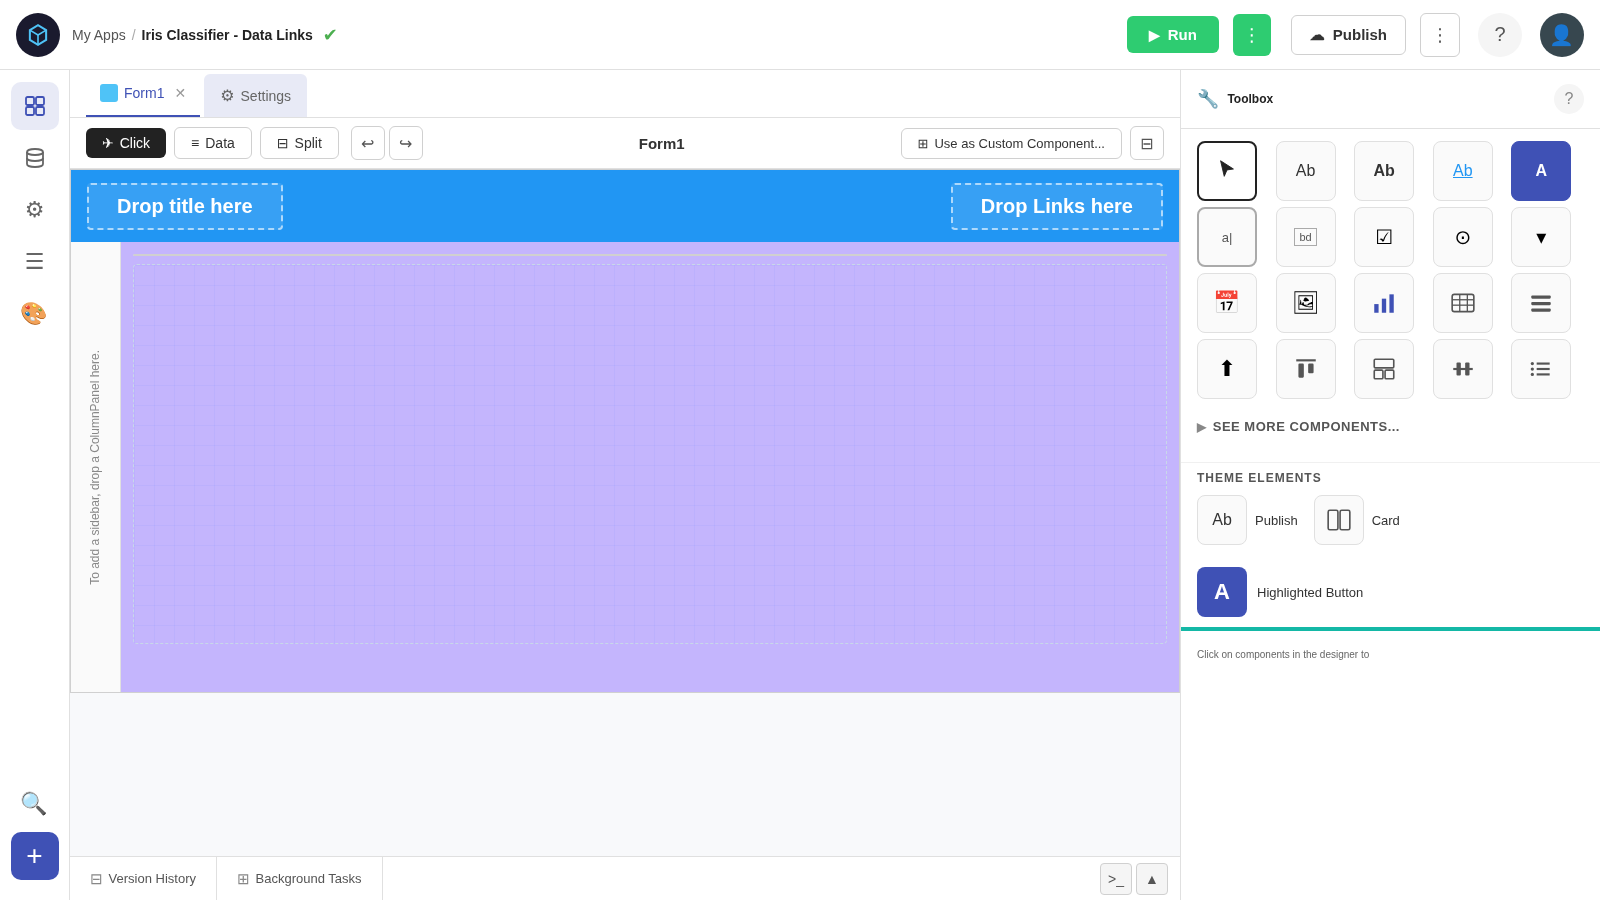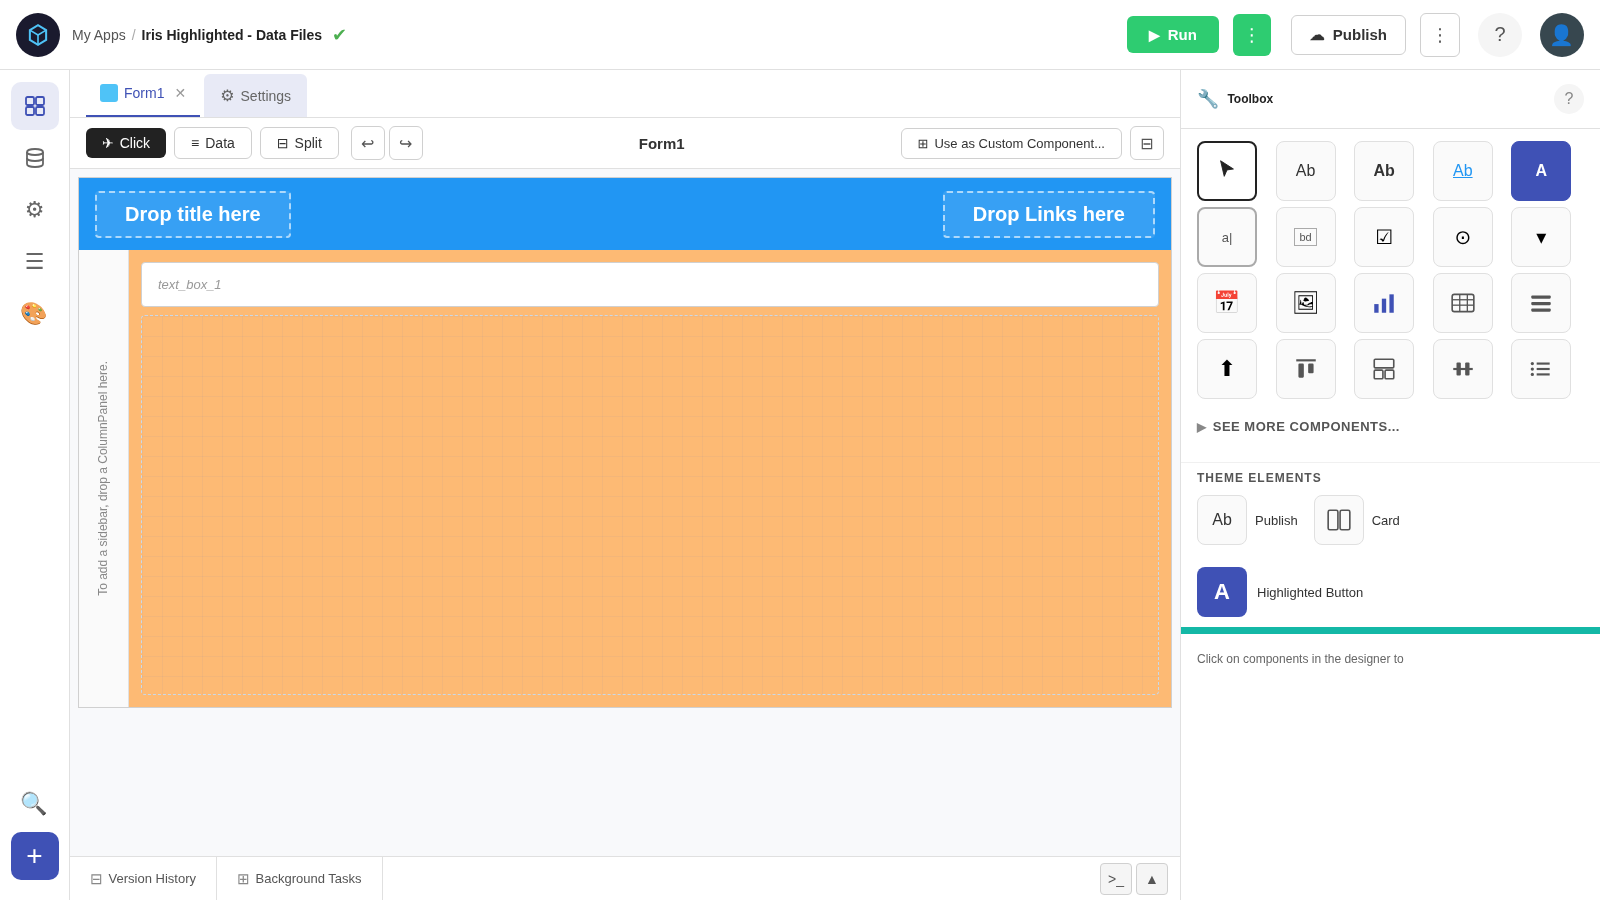--- a/index.html
+++ b/index.html
@@ -240,23 +240,22 @@
 
     
     .form-canvas {
       flex: 1;
       overflow: auto;
       padding: 0;
       position: relative;
     }
 
     .canvas-inner {
-      background: #fdba74;
+      background: #c4b5fd;
       border: 1px solid #d0d0d0;
-      margin: 8px;
       position: relative;
     }
 
     
     .nav-bar {
       background: #2196f3;
       height: 72px;
       display: flex;
       align-items: center;
       padding: 0 16px;
@@ -477,40 +476,40 @@
       display: flex; align-items: center; justify-content: center;
       font-size: 22px; color: #fff;
       font-weight: 700;
     }
     .highlighted-label {
       font-size: 13px; color: #333;
     }
 
     .click-hint {
       padding: 16px;
-      font-size: 12px; color: #666;
+      font-size: 10px; color: #666;
       line-height: 1.5;
-      border-top: 7px solid #14b8a6;
+      border-top: 4px solid #14b8a6;
     }
   </style>
 </head>
 <body>
 
 <div class="topbar">
   <div class="topbar-logo">
     <svg viewBox="0 0 32 32" xmlns="http://www.w3.org/2000/svg">
       <path d="M6 10 L16 4 L26 10 L26 22 L16 28 L6 22 Z" fill="none" stroke="#4fc3f7" stroke-width="2.5"></path>
       <path d="M6 10 L16 16 L26 10" fill="none" stroke="#4fc3f7" stroke-width="2"></path>
       <line x1="16" y1="16" x2="16" y2="28" stroke="#4fc3f7" stroke-width="2"></line>
     </svg>
   </div>
   <div class="breadcrumb">
     <span>My Apps</span>
     <span class="sep">/</span>
-    <span class="current">Iris Highlighted - Data Files</span>
+    <span class="current">Iris Classifier - Data Links</span>
     <span class="check-icon">✔</span>
   </div>
   <div class="topbar-spacer"></div>
   <button class="btn-run">
     <span class="play-icon">▶</span>
     <span>Run</span>
   </button>
   <button class="btn-run-more">⋮</button>
   <button class="btn-publish">
     <span>☁</span>
@@ -599,23 +598,20 @@
           </div>
 
           <div class="form-body">
 
             <div class="sidebar-panel">
               <div class="sidebar-panel-text">To add a sidebar, drop a ColumnPanel here.</div>
             </div>
 
             <div class="form-content">
               <div class="form-row">
-                <div class="form-input-cell">
-                  <span>text_box_1</span>
-                </div>
               </div>
               <div class="grid-area"></div>
             </div>
           </div>
 
         </div>
       </div>
     </div>
 
     <div class="bottom-bar">

